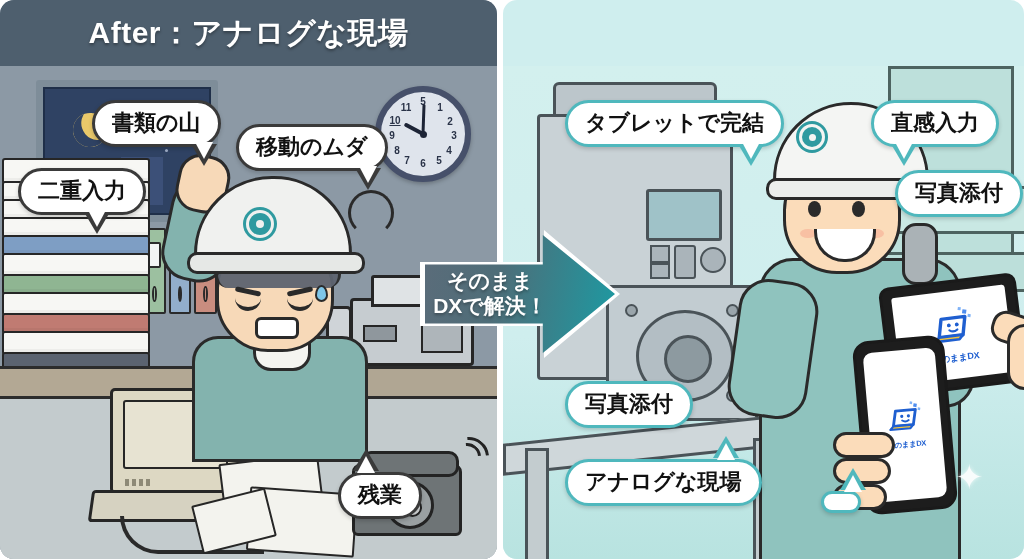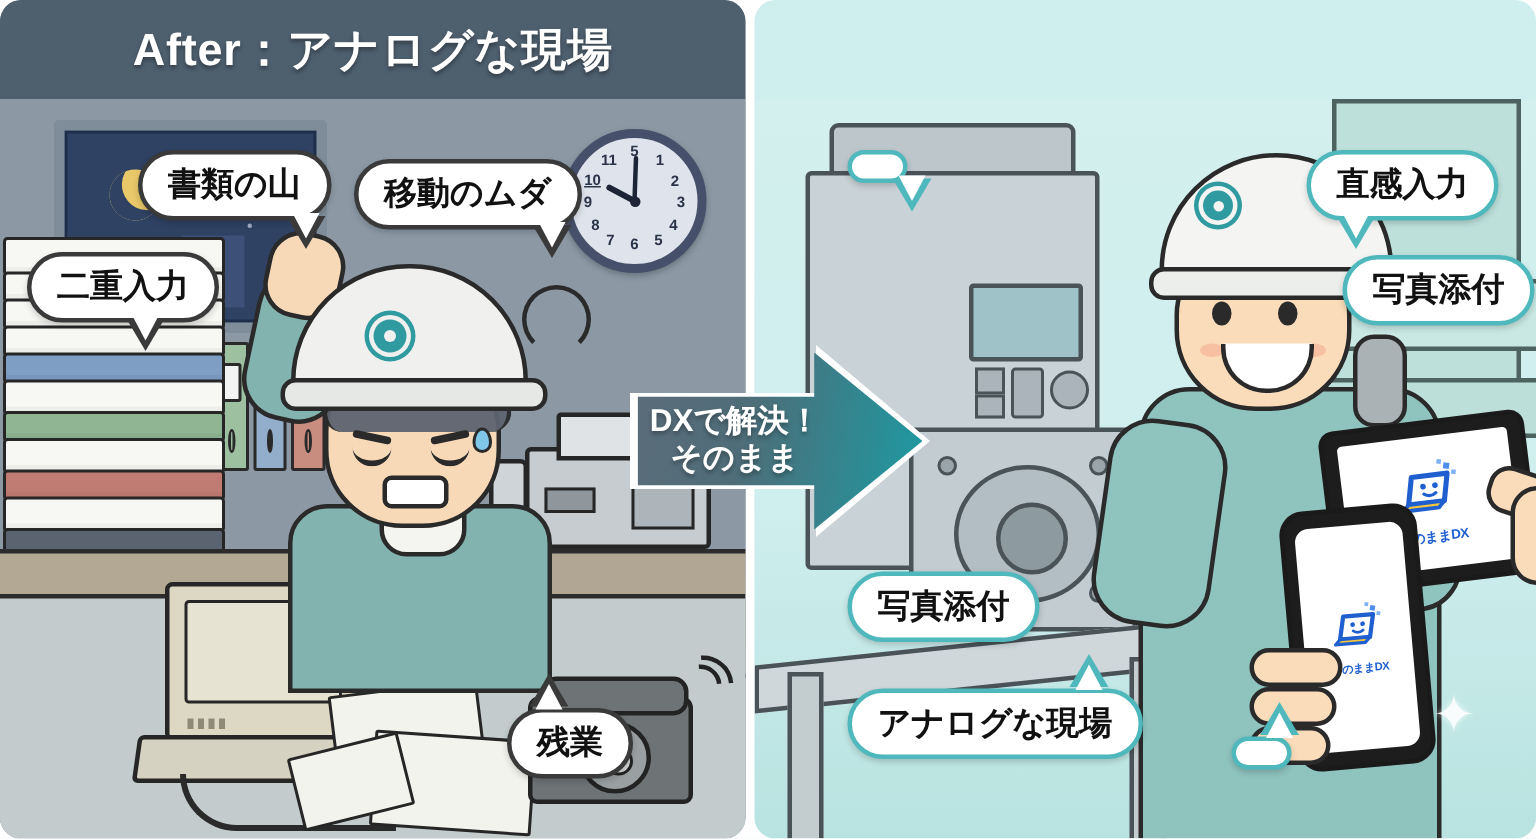--- a/index.html
+++ b/index.html
@@ -381,21 +381,21 @@
 
     <div class="panel-header" id="header-before">
       <span class="title">After：アナログな現場</span>
     </div>
 
     <div class="bubble" style="left:92px;top:100px;">
       <span>書類の山</span>
       <span class="tail down" style="left:78%;"></span>
     </div>
 
-    <div class="bubble" style="left:236px;top:106px;text-align:right;">
+    <div class="bubble" style="left:236px;top:124px;text-align:right;">
       <span>移動のムダ</span>
       <span class="tail down" style="left:80%;"></span>
     </div>
 
     <div class="bubble" style="left:18px;top:168px;">
       <span>二重入力</span>
       <span class="tail down" style="left:52%;"></span>
     </div>
 
     <div class="bubble" style="left:338px;top:472px;">
@@ -504,20 +504,21 @@
       <div class="hand-a" style="left:336px;top:350px;width:76px;height:110px;border-radius:24px;z-index:-1;"></div>
       <div class="finger" style="left:330px;top:366px;width:56px;height:20px;"></div>
       <div class="finger" style="left:330px;top:392px;width:52px;height:20px;"></div>
       <div class="finger" style="left:330px;top:418px;width:48px;height:20px;"></div>
 
       <div class="sparkle" style="left:452px;top:394px;">✦</div>
     </div>
 
 
     <div class="bubble teal" style="left:62px;top:100px;">
+      <span>タブレットで完結</span>
       <span class="tail down" style="left:80%;"></span>
     </div>
 
     <div class="bubble teal" style="left:368px;top:100px;">
       <span>直感入力</span>
       <span class="tail down" style="left:14%;"></span>
     </div>
 
     <div class="bubble teal" style="left:392px;top:170px;">
       <span>写真添付</span>
@@ -534,18 +535,18 @@
 
     <div class="bubble teal" style="left:318px;top:491px;">
       <span class="tail down" style="left:46%;top:-26px;bottom:auto;transform:rotate(180deg);"></span>
     </div>
   </div>
 
   <div id="center-arrow">
     <div class="outline"></div>
     <div class="shape"></div>
     <div class="atext">
+      <div>そのまま</div>
       <div>DXで解決！</div>
-      <div>そのまま</div>
     </div>
   </div>
 
 </div>
 
 </body></html>

